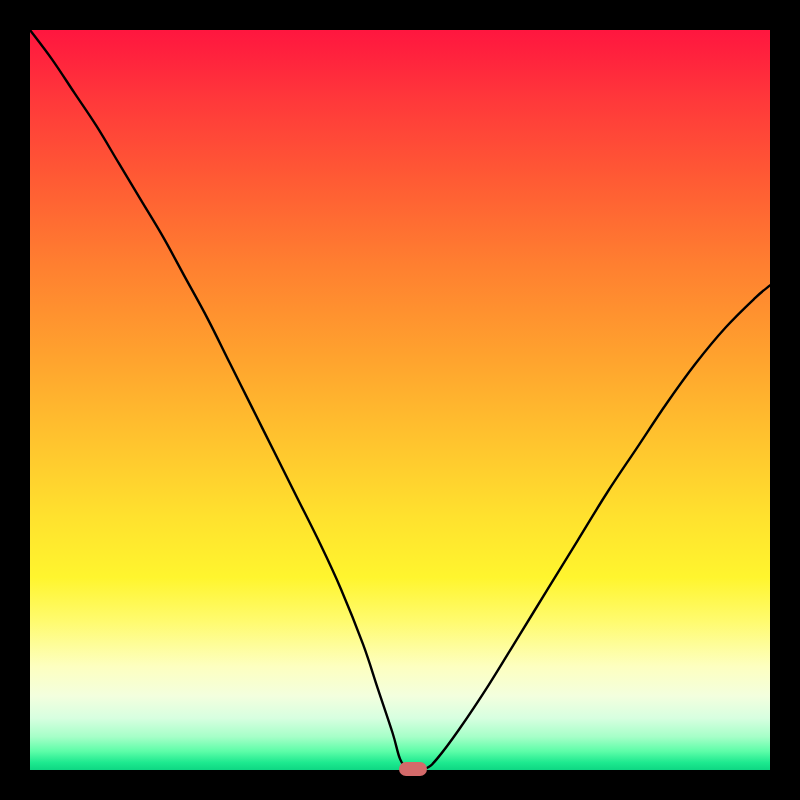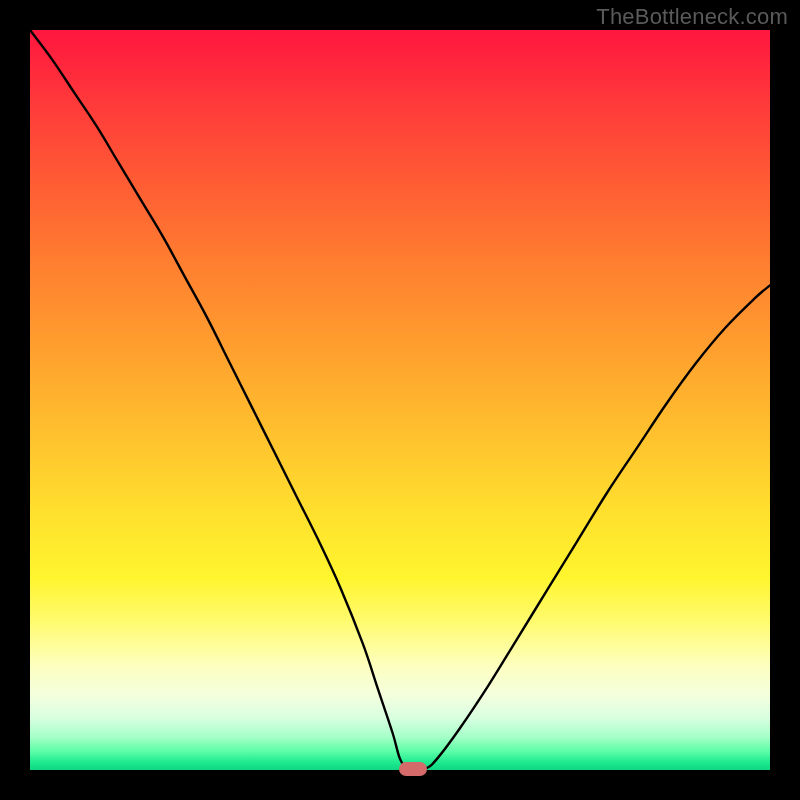--- a/index.html
+++ b/index.html
@@ -82,21 +82,20 @@
     border-radius: 7px;
     background: #d46a6a;
     transform: translate(-50%, -50%);
   }
 </style>
 </head>
 <body>
 
 <div class="frame">
 
-  <div class="watermark">TheBottleneck.com</div>
 
   <div class="plot">
     <div class="gradient">
       <div class="main"></div>
     </div>
 
     <svg class="curve" viewBox="0 0 740 740" preserveAspectRatio="none">
       <path id="curve-path" d="M 0.00 0.00 C 4.00 5.33, 14.21 18.28, 22.20 29.60 C 30.19 40.92, 36.41 50.91, 44.40 62.90 C 52.39 74.89, 58.61 83.55, 66.60 96.20 C 74.59 108.85, 80.81 119.88, 88.80 133.20 C 96.79 146.52, 103.01 156.88, 111.00 170.20 C 118.99 183.52, 125.21 193.21, 133.20 207.20 C 141.19 221.19, 147.41 233.25, 155.40 247.90 C 163.39 262.55, 169.61 273.28, 177.60 288.60 C 185.59 303.92, 191.81 317.02, 199.80 333.00 C 207.79 348.98, 214.01 361.42, 222.00 377.40 C 229.99 393.38, 236.21 405.82, 244.20 421.80 C 252.19 437.78, 258.41 450.22, 266.40 466.20 C 274.39 482.18, 280.61 493.95, 288.60 510.60 C 296.59 527.25, 302.81 540.05, 310.80 558.70 C 318.79 577.35, 326.34 596.22, 333.00 614.20 C 339.66 632.18, 342.47 642.62, 347.80 658.60 C 353.13 674.58, 358.60 690.35, 362.60 703.00 C 366.60 715.65, 367.34 722.51, 370.00 728.90 C 372.66 735.29, 374.74 736.79, 377.40 738.52 C 380.06 740.25, 381.47 738.52, 384.80 738.52 C 388.13 738.52, 391.90 740.25, 395.90 738.52 C 399.90 736.79, 401.01 735.96, 407.00 728.90 C 412.99 721.84, 419.88 712.62, 429.20 699.30 C 438.52 685.98, 448.14 671.55, 458.80 654.90 C 469.46 638.25, 477.74 624.12, 488.40 606.80 C 499.06 589.48, 507.34 576.02, 518.00 558.70 C 528.66 541.38, 536.94 527.92, 547.60 510.60 C 558.26 493.28, 566.54 479.15, 577.20 462.50 C 587.86 445.85, 596.14 434.08, 606.80 418.10 C 617.46 402.12, 625.74 389.02, 636.40 373.70 C 647.06 358.38, 655.34 346.72, 666.00 333.00 C 676.66 319.28, 684.94 309.20, 695.60 297.48 C 706.26 285.76, 717.21 275.47, 725.20 267.88 C 733.19 260.29, 737.34 257.56, 740.00 255.30" fill="none" stroke="#000" stroke-width="2.4" stroke-linecap="round" stroke-linejoin="round"></path>
     </svg>
 

